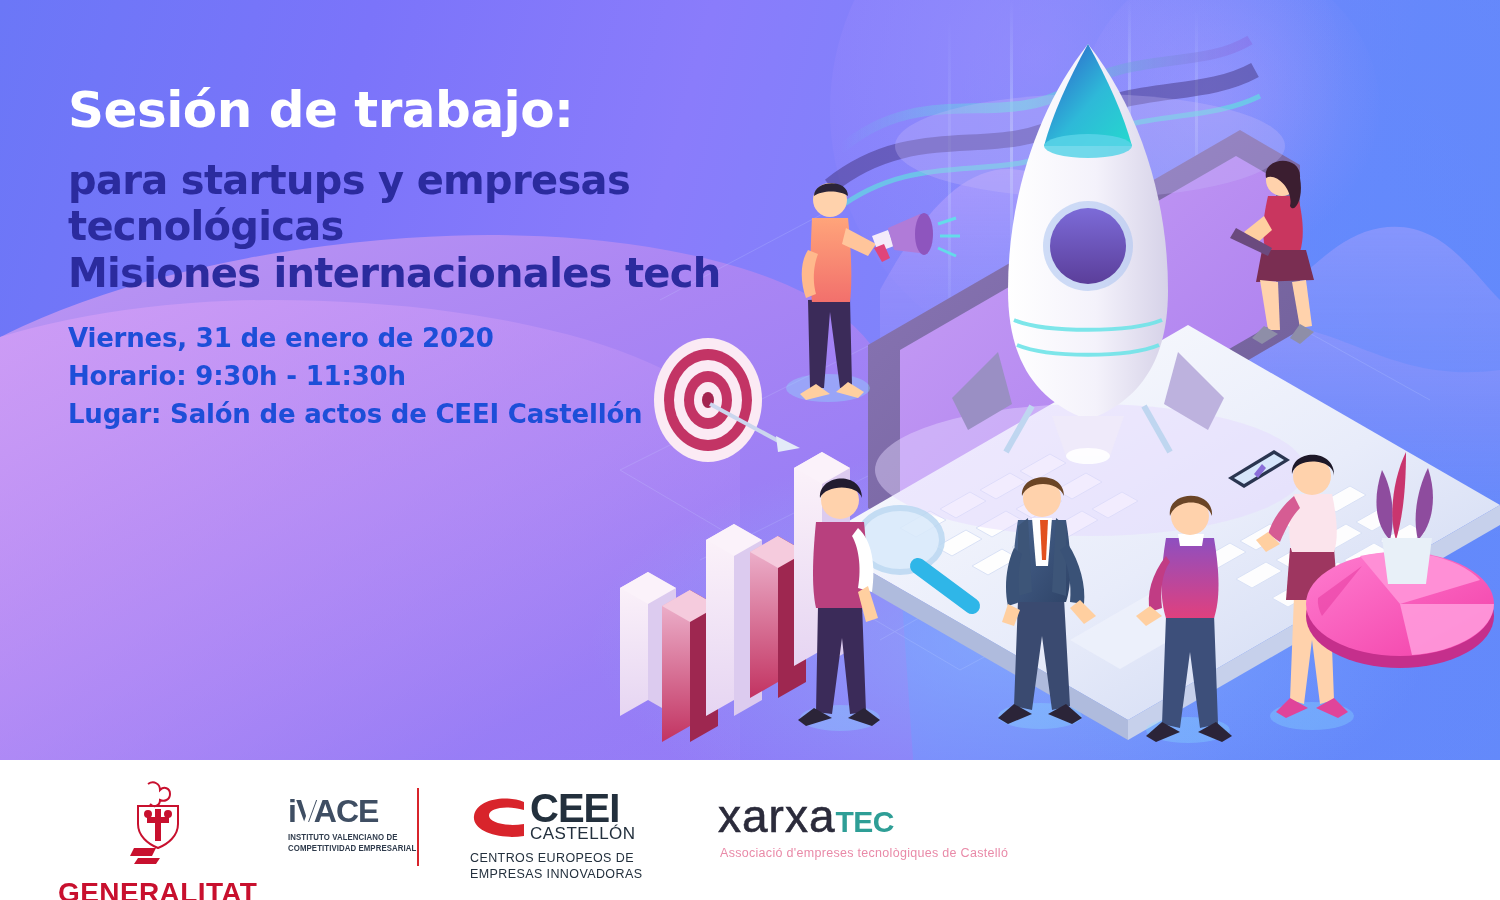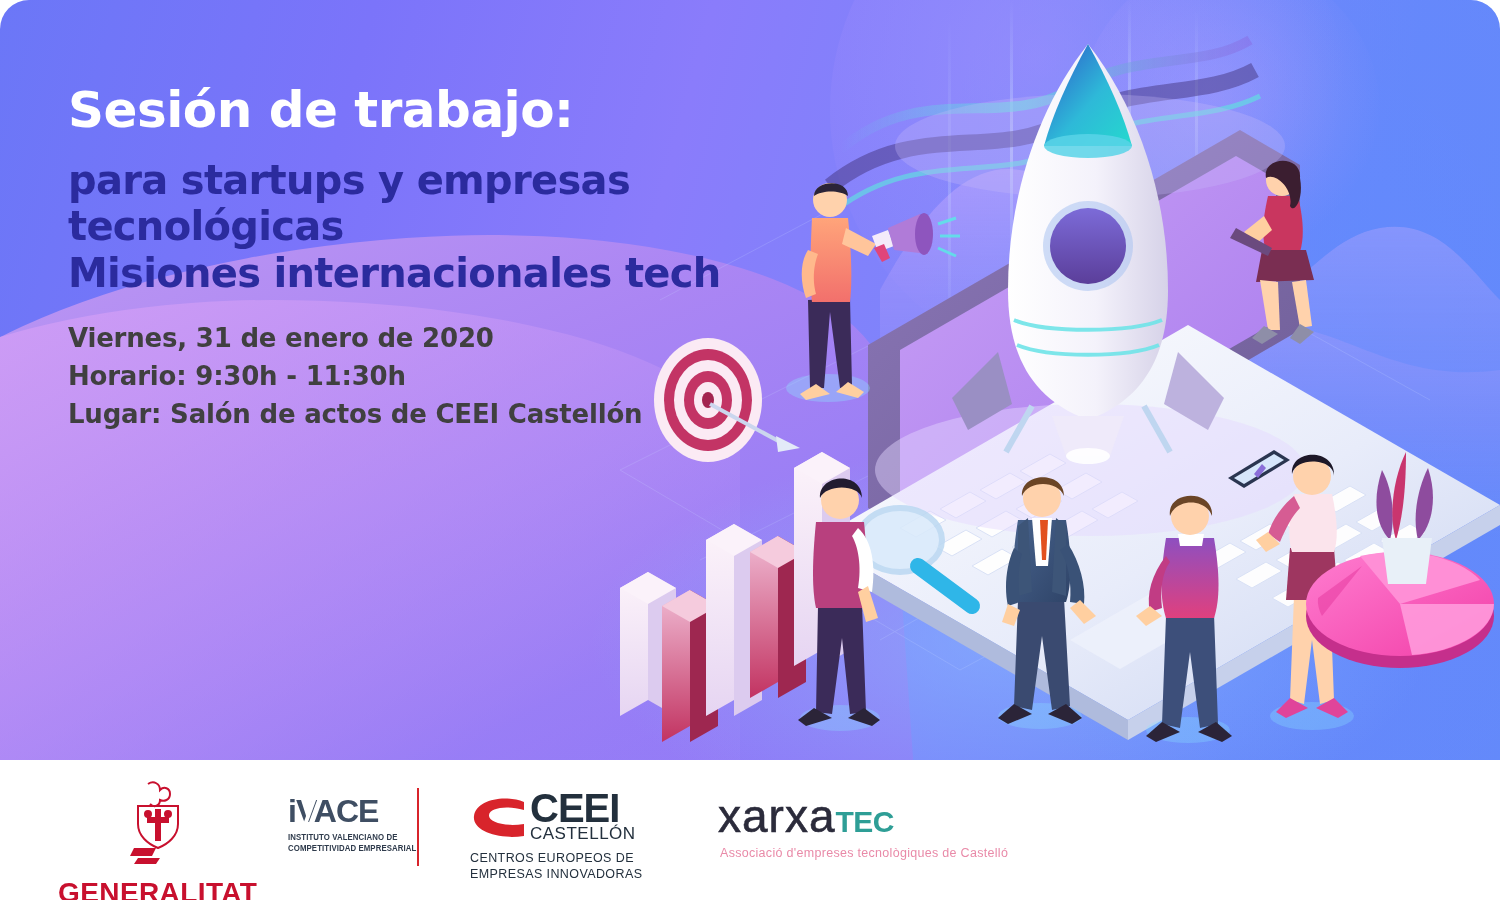--- a/index.html
+++ b/index.html
@@ -5,21 +5,20 @@
   * { margin:0; padding:0; box-sizing:border-box; }
   html,body { width:1500px; height:900px; overflow:hidden; }
   body {
     font-family:"DejaVu Sans", sans-serif;
     background:#ffffff;
   }
   #poster {
     position:relative;
     width:1500px; height:900px;
     overflow:hidden;
-    border-radius:29px;
   }
 
   
   .hero {
     position:absolute; left:0; top:0;
     width:1500px; height:760px;
     overflow:hidden;
     background:linear-gradient(105deg,#6B77F7 0%,#7B74FA 22%,#8A7CFB 42%,#7C85FB 62%,#6787FA 84%,#6489FA 100%);
   }
   .hero-blob { position:absolute; pointer-events:none; }
@@ -85,21 +84,21 @@
   .title {
     font-family:"DejaVu Sans", sans-serif;
     font-size:40px; font-weight:700; letter-spacing:-.7px;
     color:#2B2B9E; line-height:1.16;
   }
   .title .l2 { display:block; }
   .details {
     margin-top:24px;
     font-family:"DejaVu Sans", sans-serif;
     font-size:26px; font-weight:700; letter-spacing:-.2px;
-    color:#404040; line-height:1.45;
+    color:#1d4ed8; line-height:1.45;
   }
   .details div { white-space:nowrap; }
 
   
   .illus { position:absolute; left:600px; top:0; width:900px; height:760px; z-index:20; }
 
   
   .footer {
     position:absolute; left:0; top:760px;
     width:1500px; height:140px;

